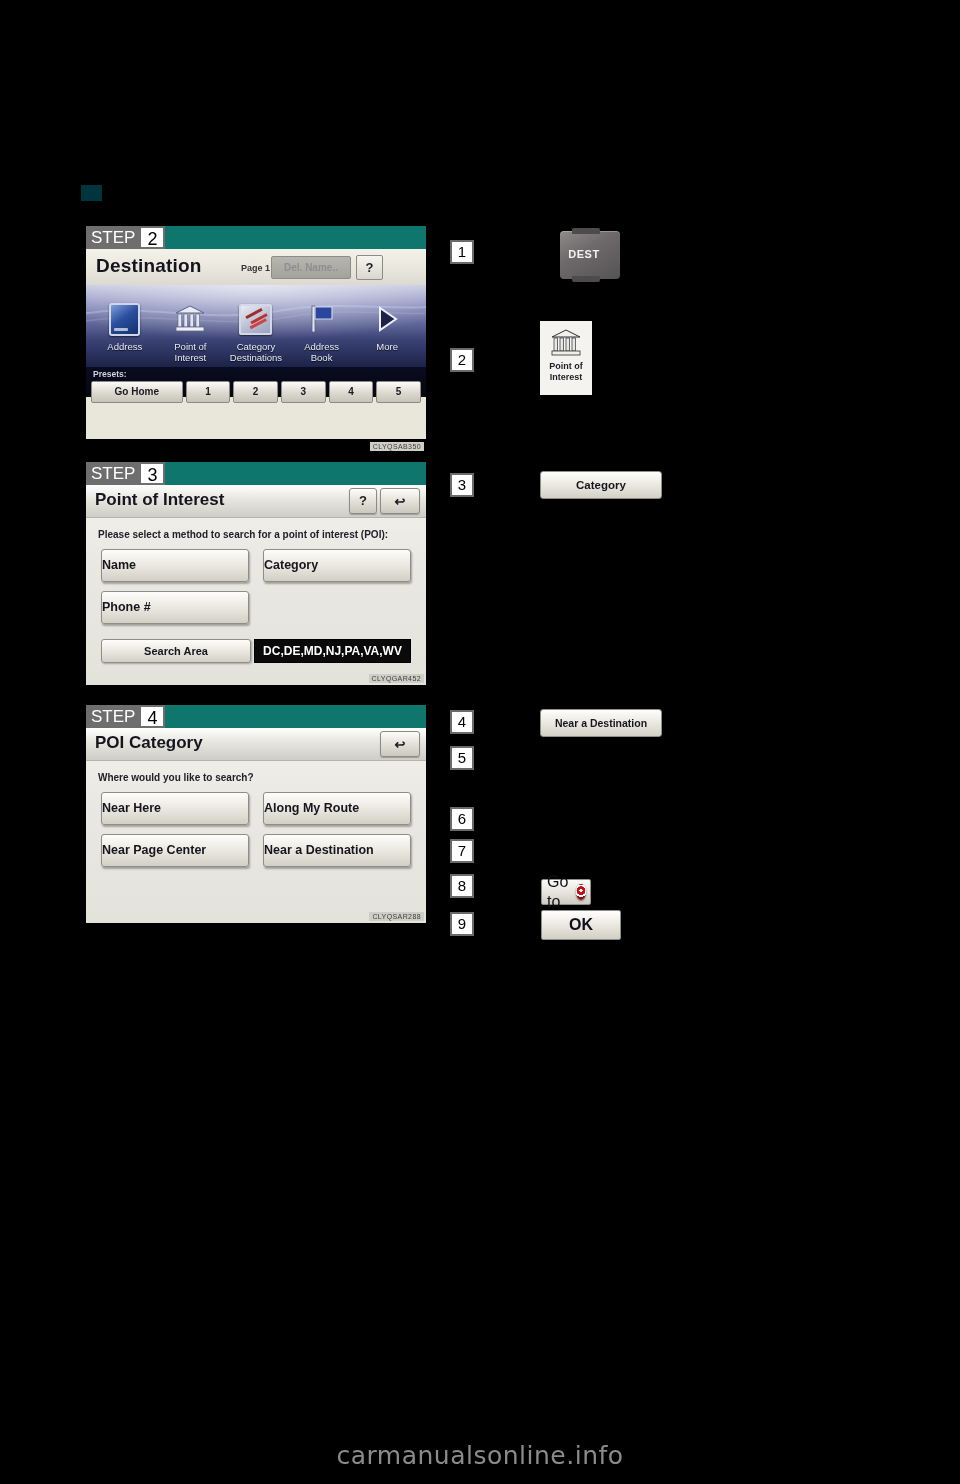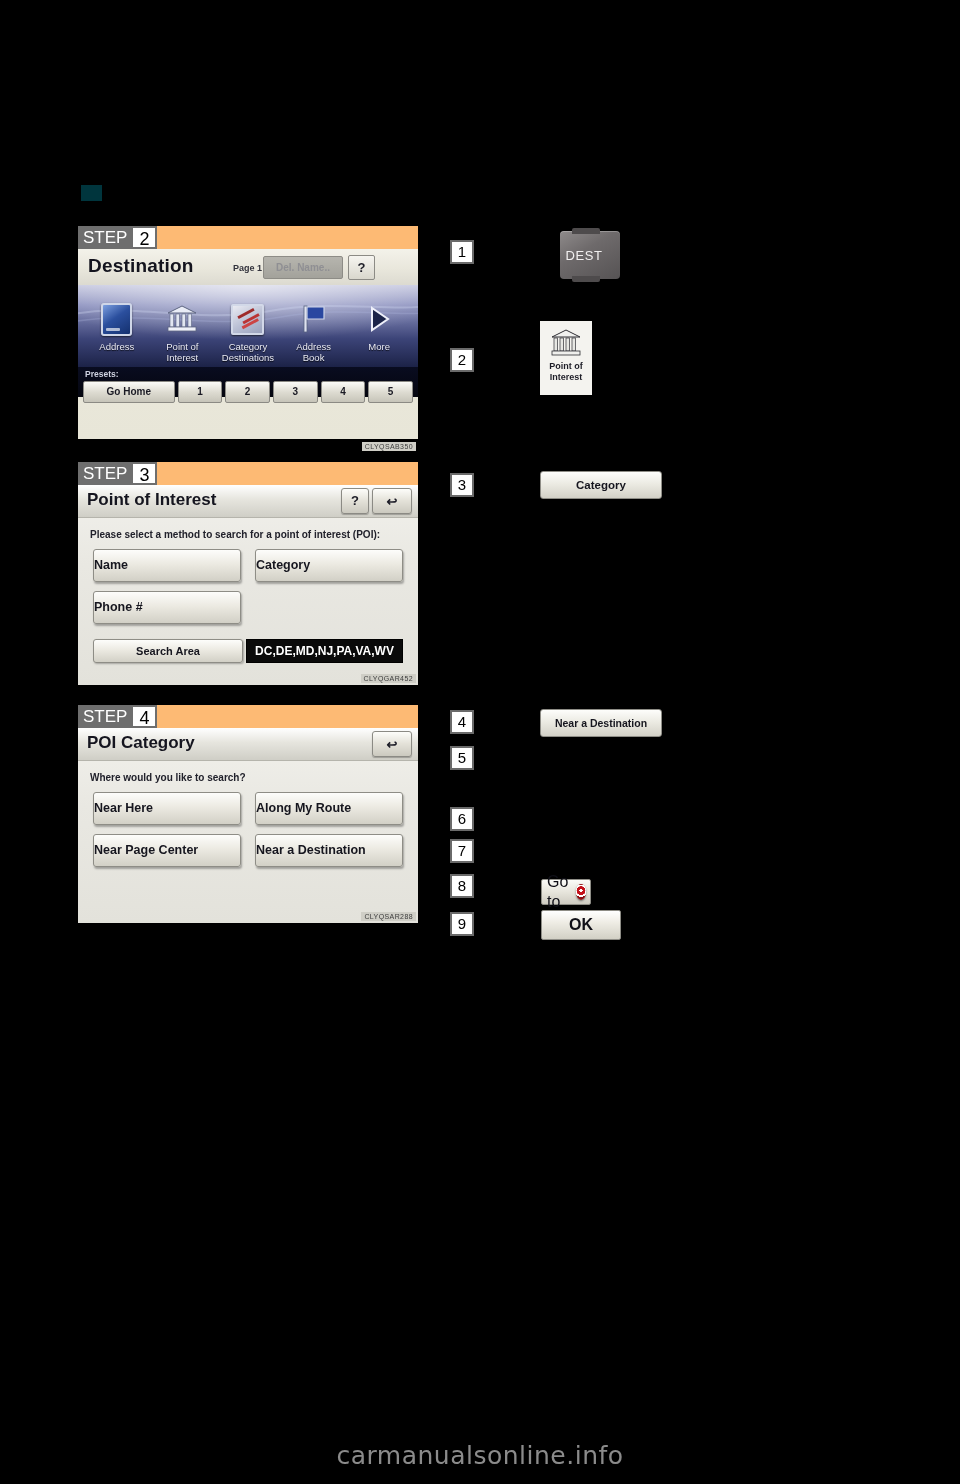--- a/index.html
+++ b/index.html
@@ -21,22 +21,22 @@
     left: 81px;
     top: 185px;
     width: 21px;
     height: 16px;
     background: #00353d;
   }
 
   
   .step-panel {
     position: absolute;
-    left: 78px;
-    background: #fdba74;
+    left: 86px;
+    background: #0f766e;
   }
   .step-badge {
     display: flex;
     align-items: stretch;
     height: 23px;
     width: 88px;
     box-sizing: border-box;
   }
   .step-badge .sb-word {
     background: #6e6e6e;
@@ -378,22 +378,22 @@
     position:absolute; left:12px; bottom:-3px;
     width:28px; height:6px;
     background:#4e4b4c;
     border-radius: 0 0 2px 2px;
   }
   .dest-key-label {
     position:absolute;
     left:0; right:12px; top:17px;
     text-align:center;
     color:#f2f0f0;
-    font-size:13px;
-    font-weight:normal;
+    font-size:11px;
+    font-weight:bold;
     letter-spacing: .6px;
   }
 
   
   .poi-tile {
     width: 52px;
     height: 74px;
     background: #f4f3ef;
     display: flex;
     flex-direction: column;

